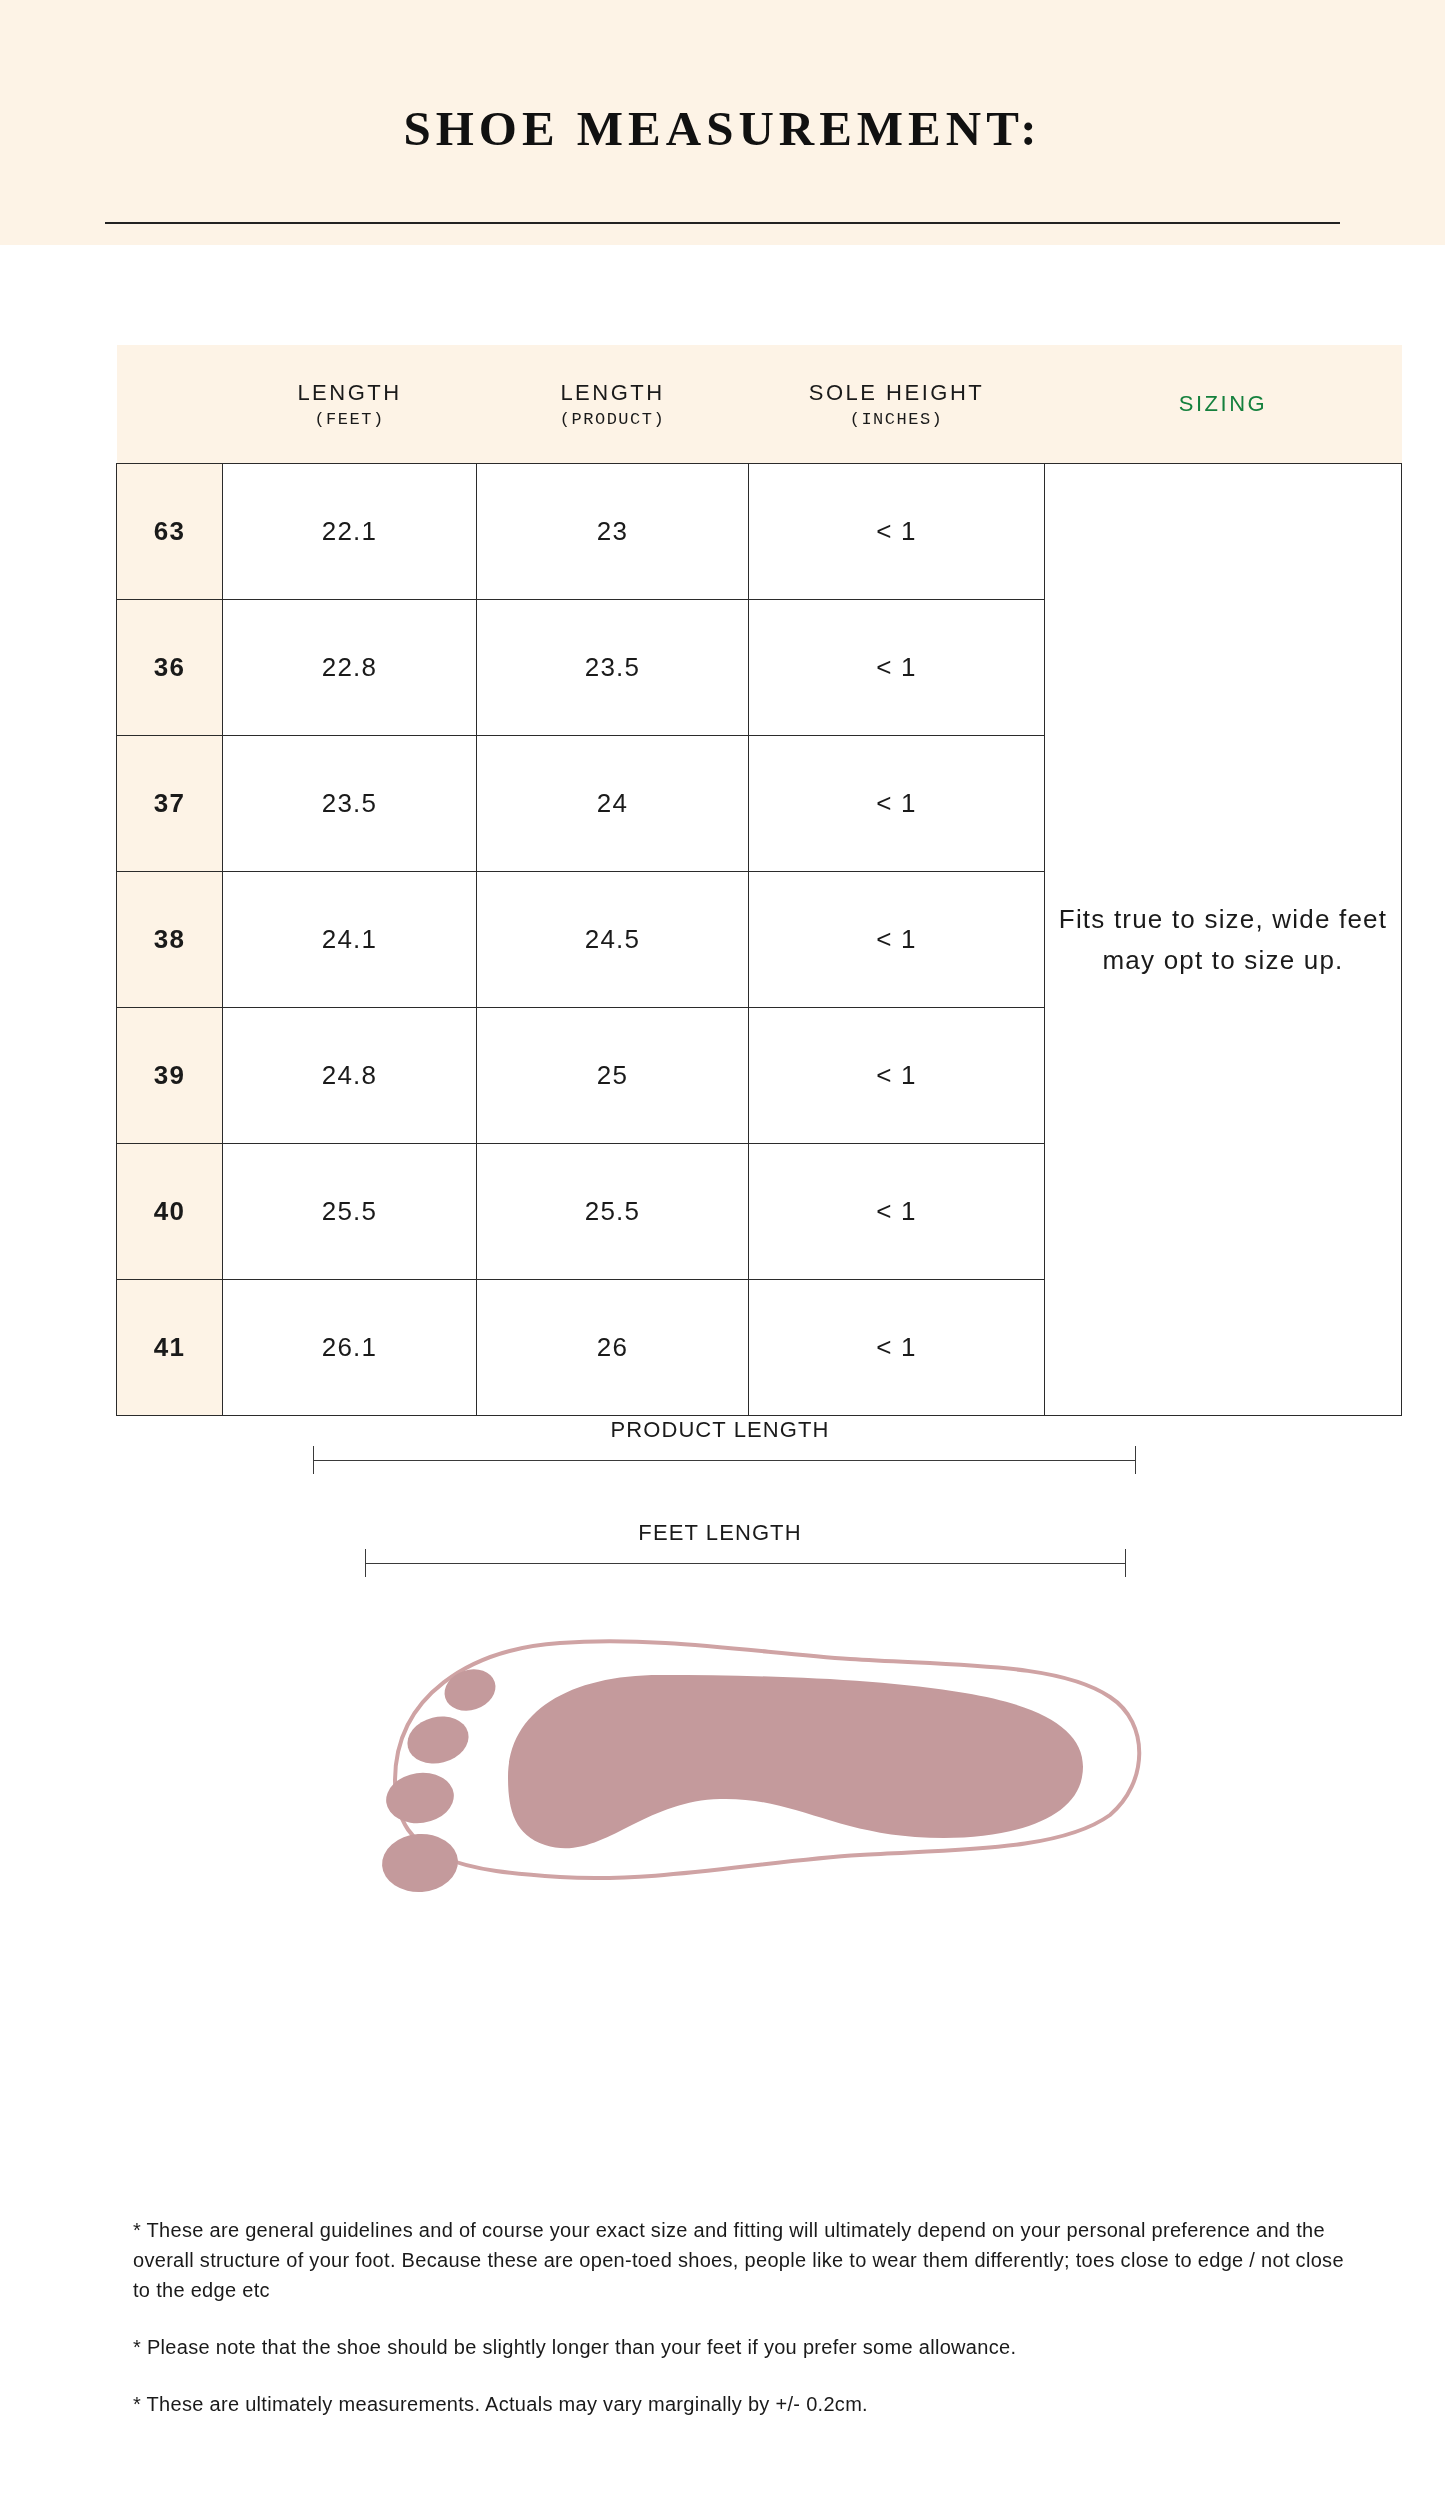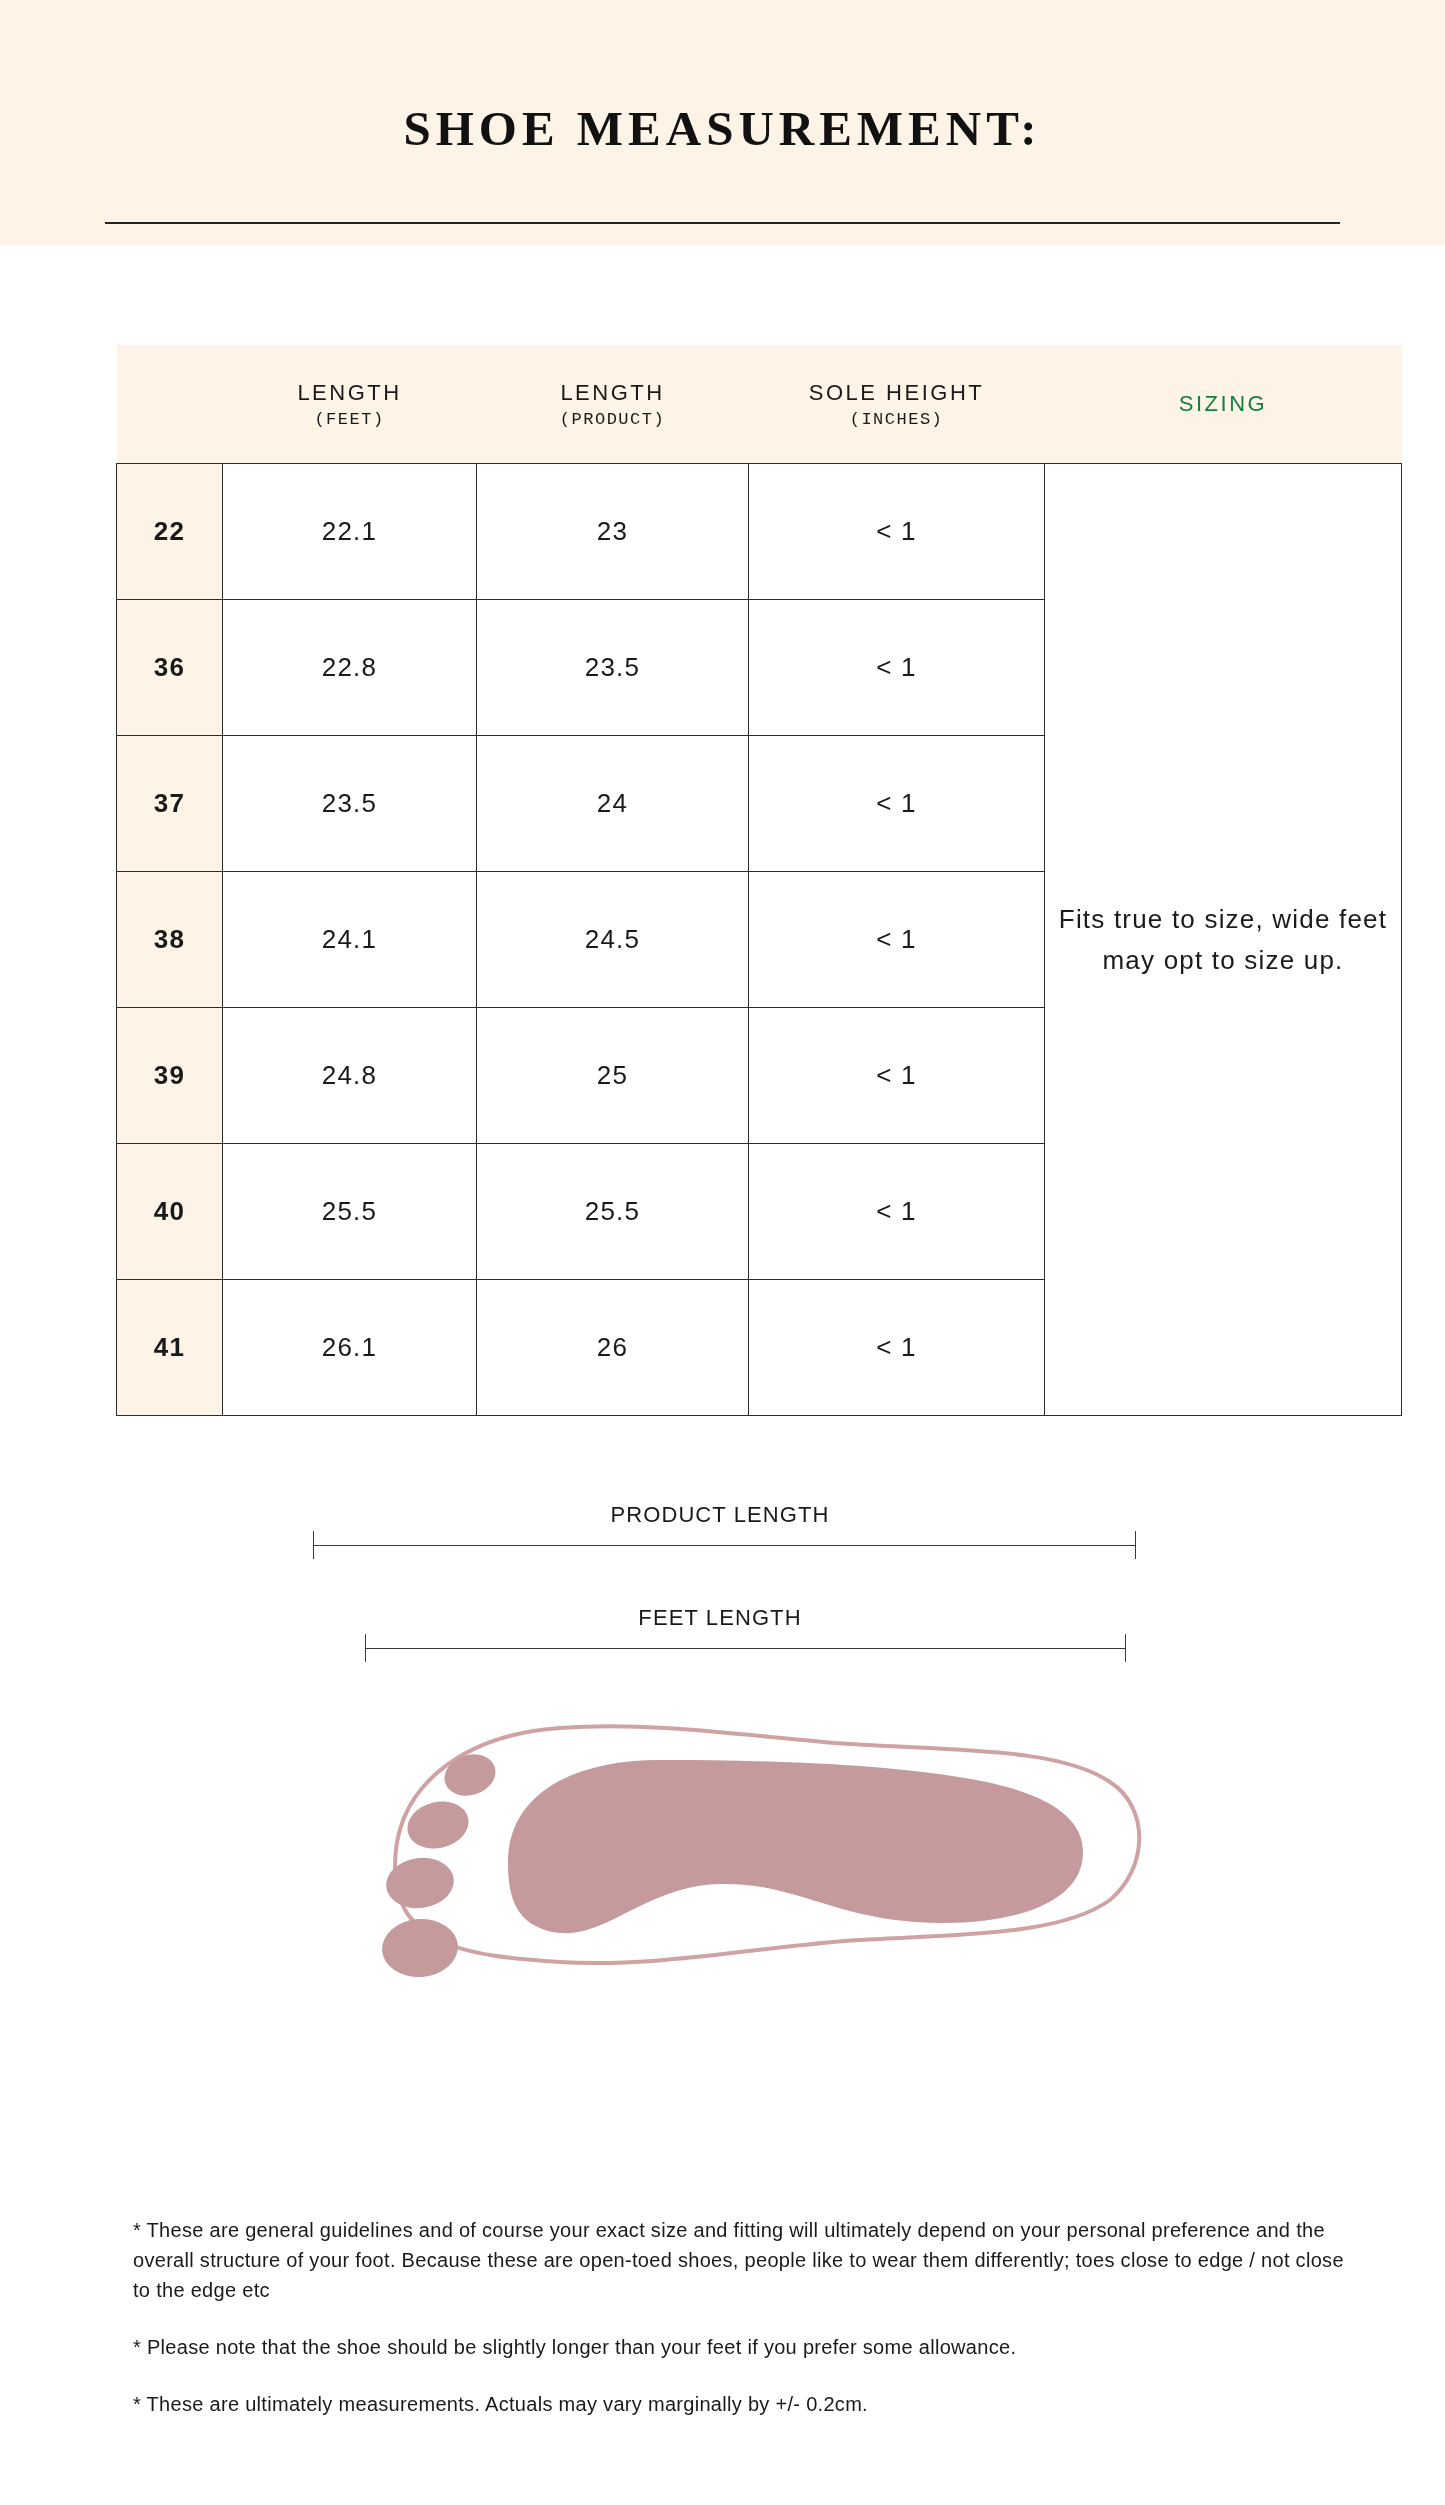--- a/index.html
+++ b/index.html
@@ -138,21 +138,20 @@
     line-height: 1.55;
     letter-spacing: 0.8px;
     color: #1a1a1a;
   }
 
   
   .diagram {
     position: relative;
     width: 1445px;
     height: 560px;
-    margin-top: 85px;
   }
   .dim-label {
     position: absolute;
     font-size: 22px;
     letter-spacing: 1.1px;
     color: #1a1a1a;
     text-align: center;
   }
   .dim-line {
     position: absolute;
@@ -212,21 +211,21 @@
           <span class="th-main">SOLE HEIGHT</span>
           <span class="th-sub">(INCHES)</span>
         </th>
         <th>
           <span class="th-single">SIZING</span>
         </th>
       </tr>
     </thead>
     <tbody>
       <tr>
-        <td class="size-cell">22</td>
+        <td class="size-cell">63</td>
         <td class="num-cell">22.1</td>
         <td class="num-cell">23</td>
         <td class="sole-cell">&lt; 1</td>
         <td class="sizing-cell" rowspan="7">Fits true to size, wide feet may opt to size up.</td>
       </tr>
       <tr>
         <td class="size-cell">36</td>
         <td class="num-cell">22.8</td>
         <td class="num-cell">23.5</td>
         <td class="sole-cell">&lt; 1</td>

